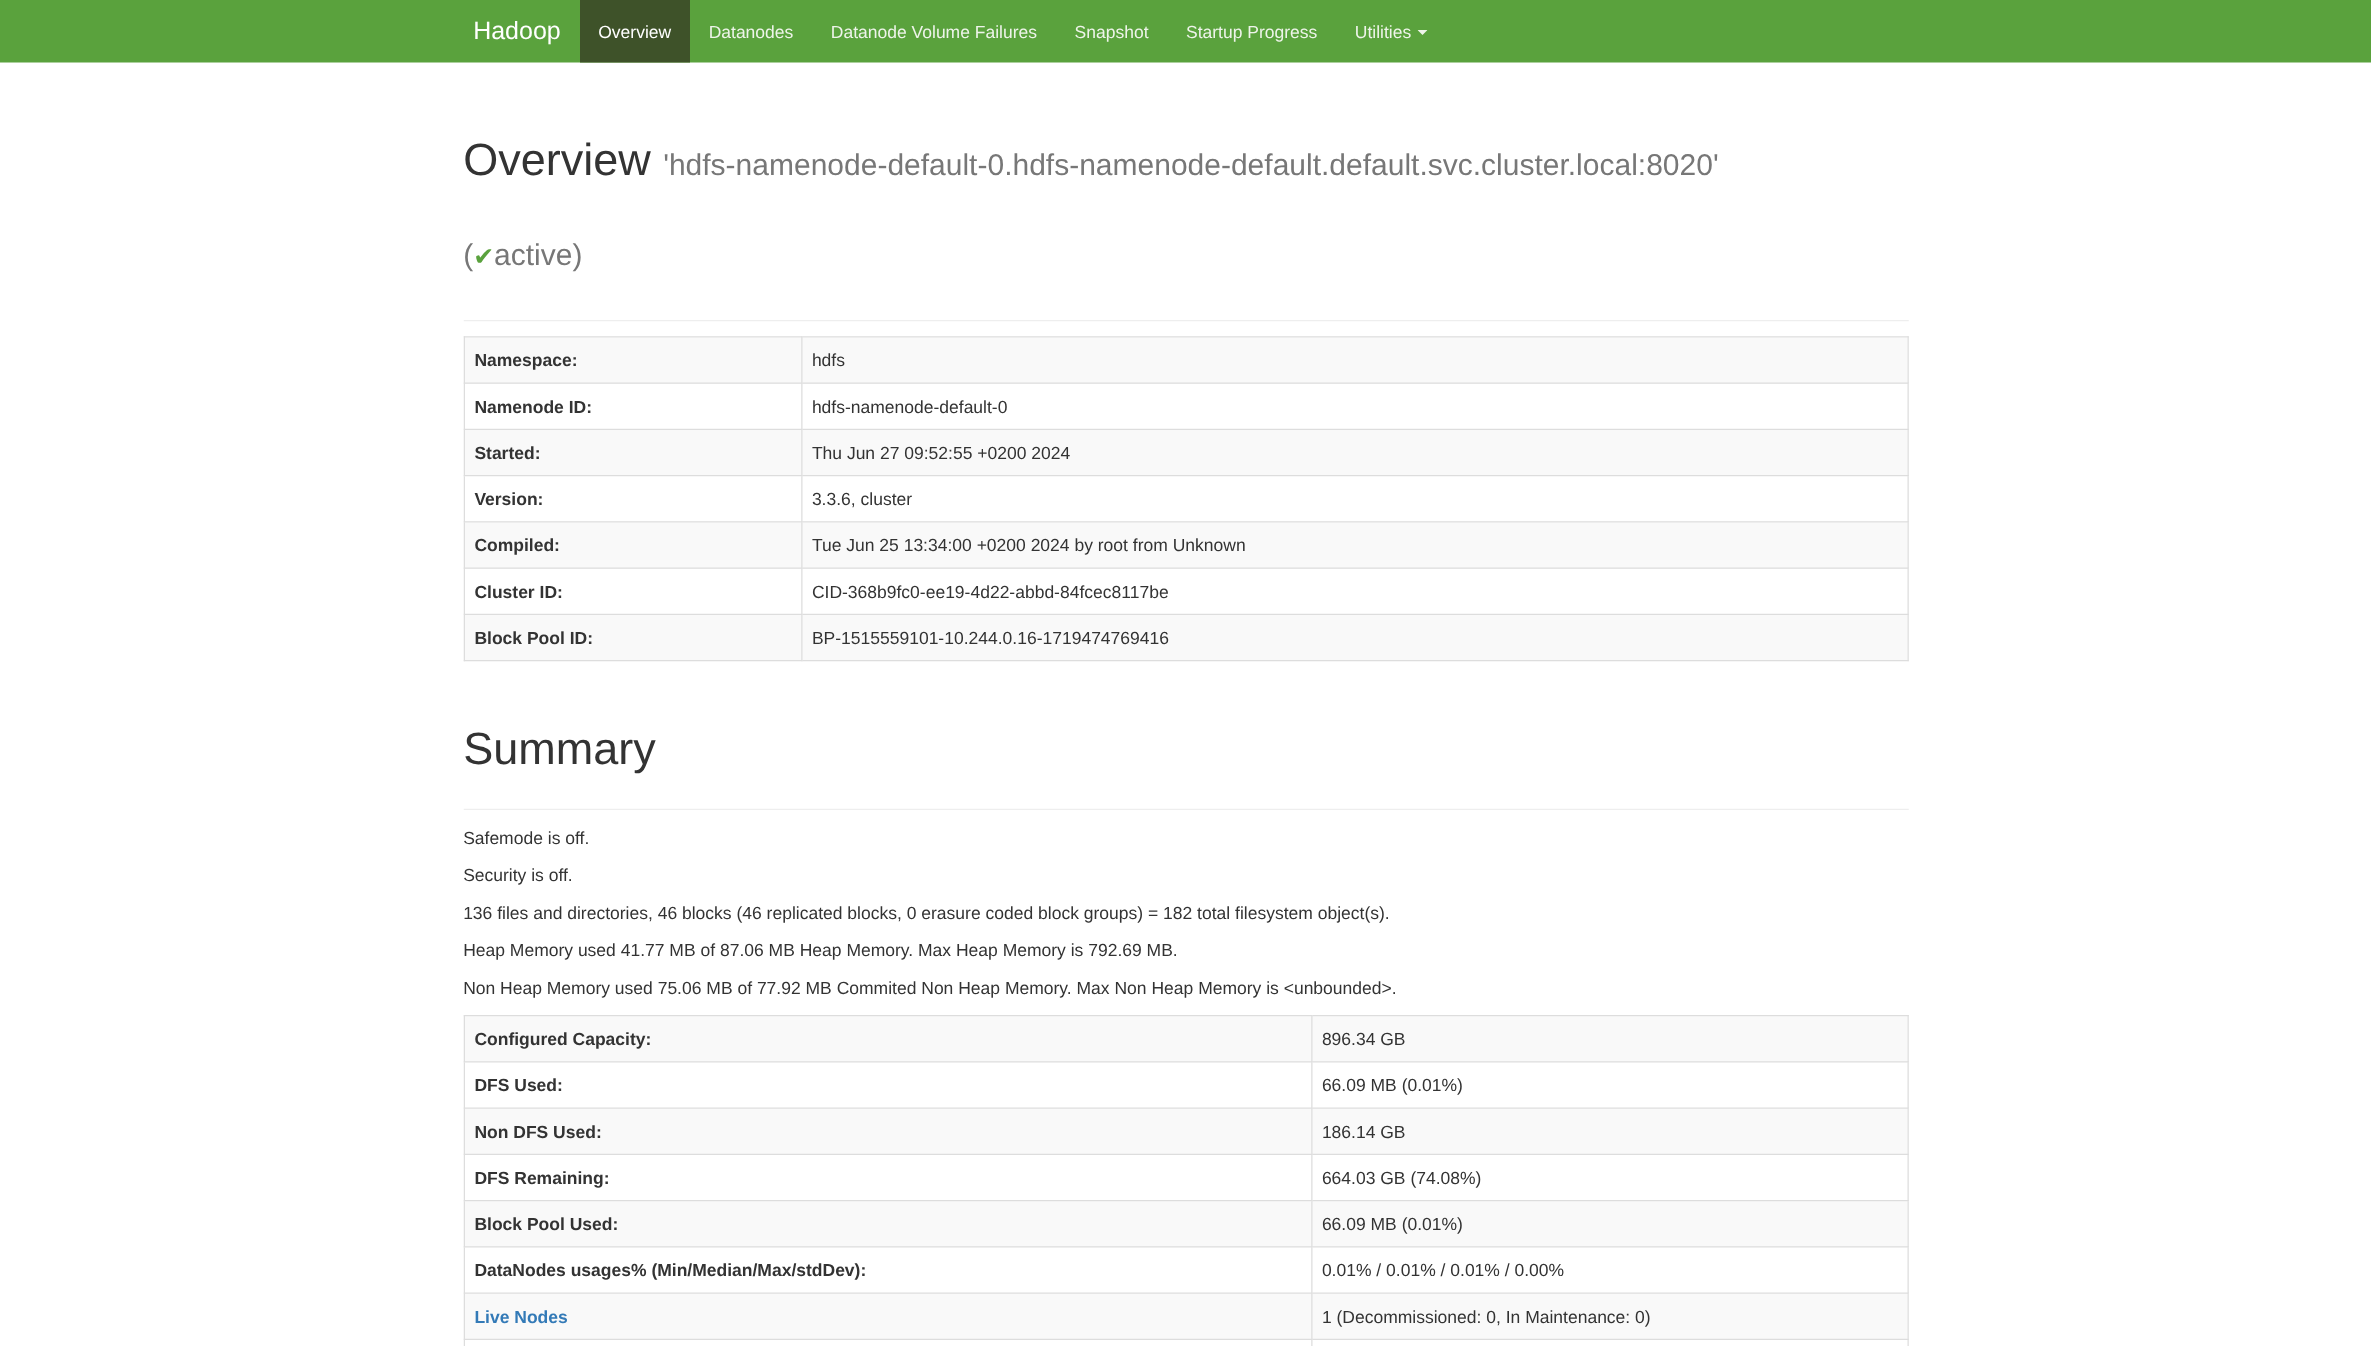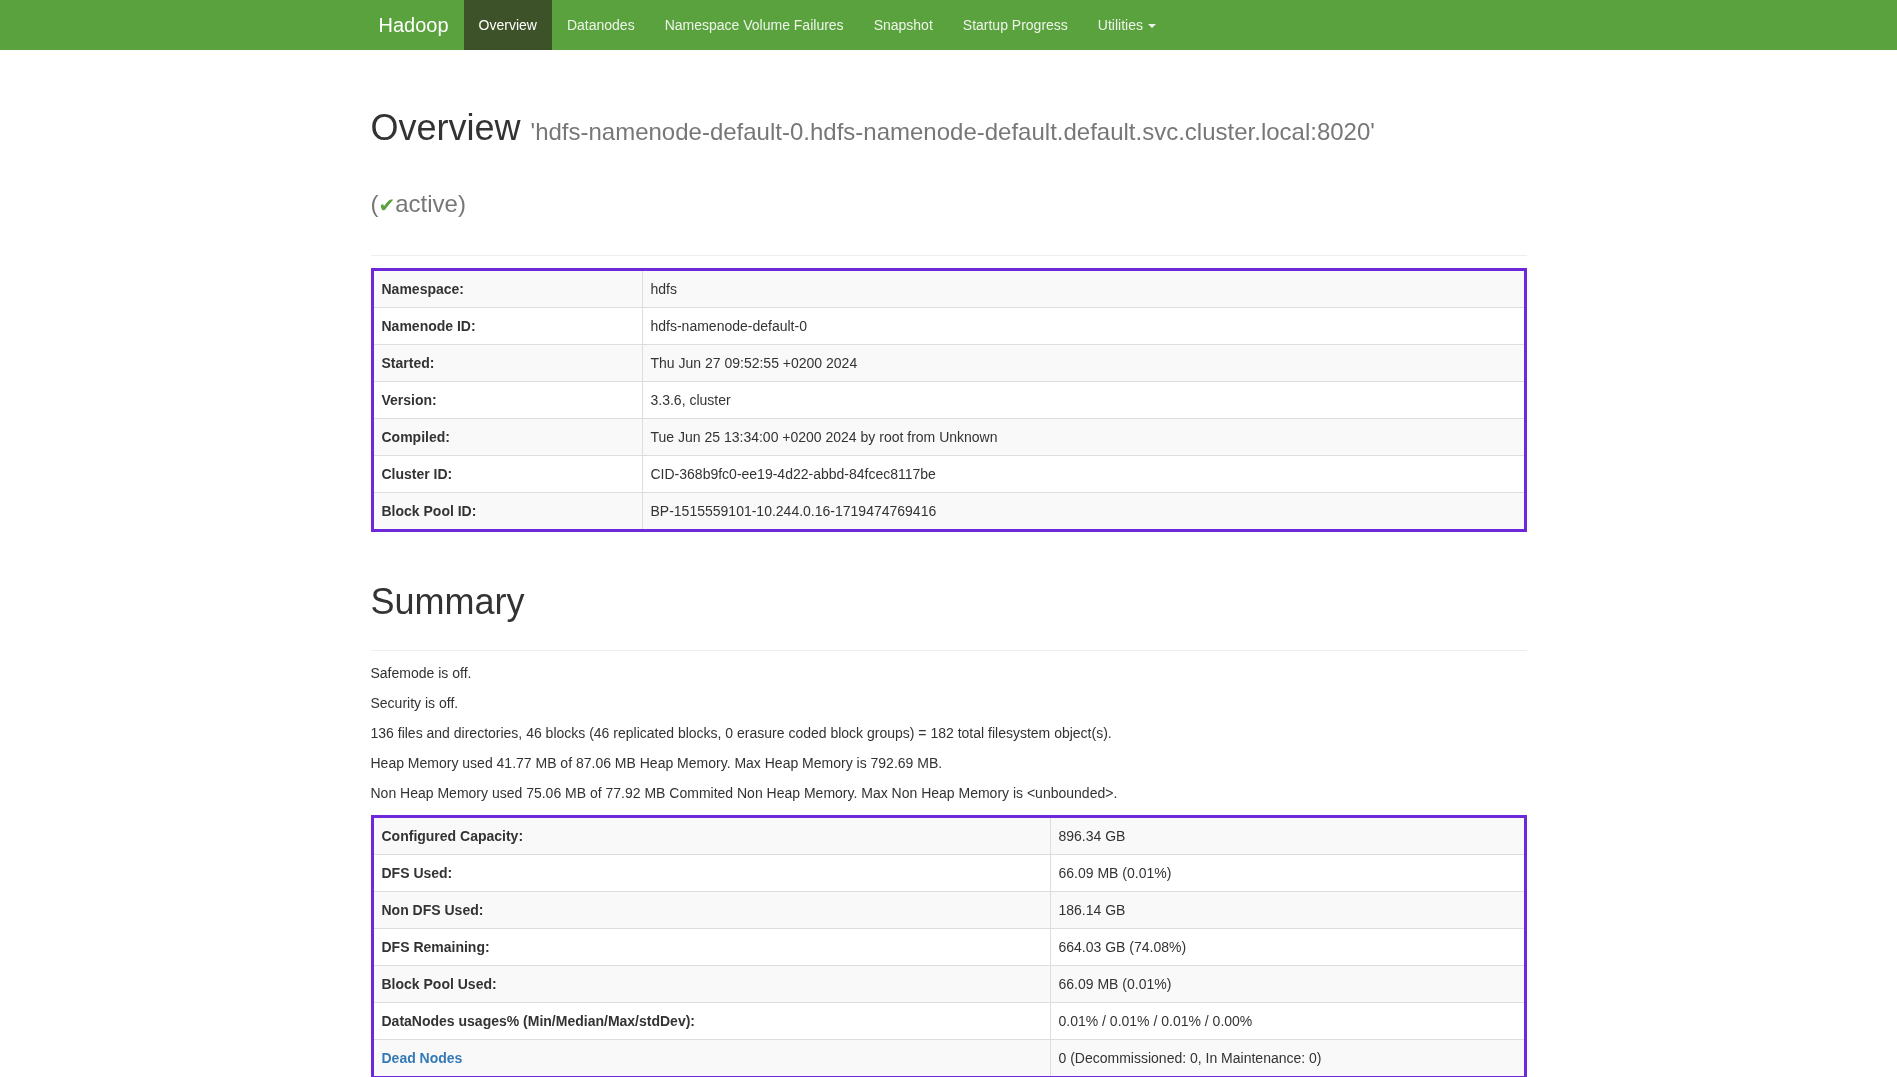--- a/index.html
+++ b/index.html
@@ -81,21 +81,21 @@
     font-weight: 400;
     color: #777;
   }
   .state-line { display: block; margin-top: 32px; }
   .check { color: #5aa23d; font-size: 20px; }
 
   table.kv {
     border-collapse: collapse;
     width: 100%;
     margin-top: 12px;
-    border: 3px solid #6d28d9;
+    border: 1px solid #6d28d9;
   }
   table.kv th, table.kv td {
     border: 1px solid #ddd;
     padding: 8px;
     line-height: 20px;
     text-align: left;
     font-size: 14px;
     vertical-align: top;
   }
   table.kv th { font-weight: 700; color: #333; }
@@ -120,21 +120,21 @@
 </style>
 </head>
 <body>
 
 <nav class="navbar">
   <div class="navbar-inner">
     <a class="brand">Hadoop</a>
     <div class="nav-tabs">
       <a class="nav-item active">Overview</a>
       <a class="nav-item">Datanodes</a>
-      <a class="nav-item">Namespace Volume Failures</a>
+      <a class="nav-item">Datanode Volume Failures</a>
       <a class="nav-item">Snapshot</a>
       <a class="nav-item">Startup Progress</a>
       <a class="nav-item"><span>Utilities</span><span class="caret"></span></a>
     </div>
   </div>
 </nav>
 
 <div class="content">
 
   <div class="page-header">
@@ -208,19 +208,23 @@
       </tr>
       <tr>
         <th>Block Pool Used:</th>
         <td>66.09 MB (0.01%)</td>
       </tr>
       <tr>
         <th>DataNodes usages% (Min/Median/Max/stdDev):</th>
         <td>0.01% / 0.01% / 0.01% / 0.00%</td>
       </tr>
       <tr>
+        <th><a class="node-link">Live Nodes</a></th>
+        <td>1 (Decommissioned: 0, In Maintenance: 0)</td>
+      </tr>
+      <tr>
         <th><a class="node-link">Dead Nodes</a></th>
         <td>0 (Decommissioned: 0, In Maintenance: 0)</td>
       </tr>
     </tbody>
   </table>
 
 </div>
 
 </body></html>

